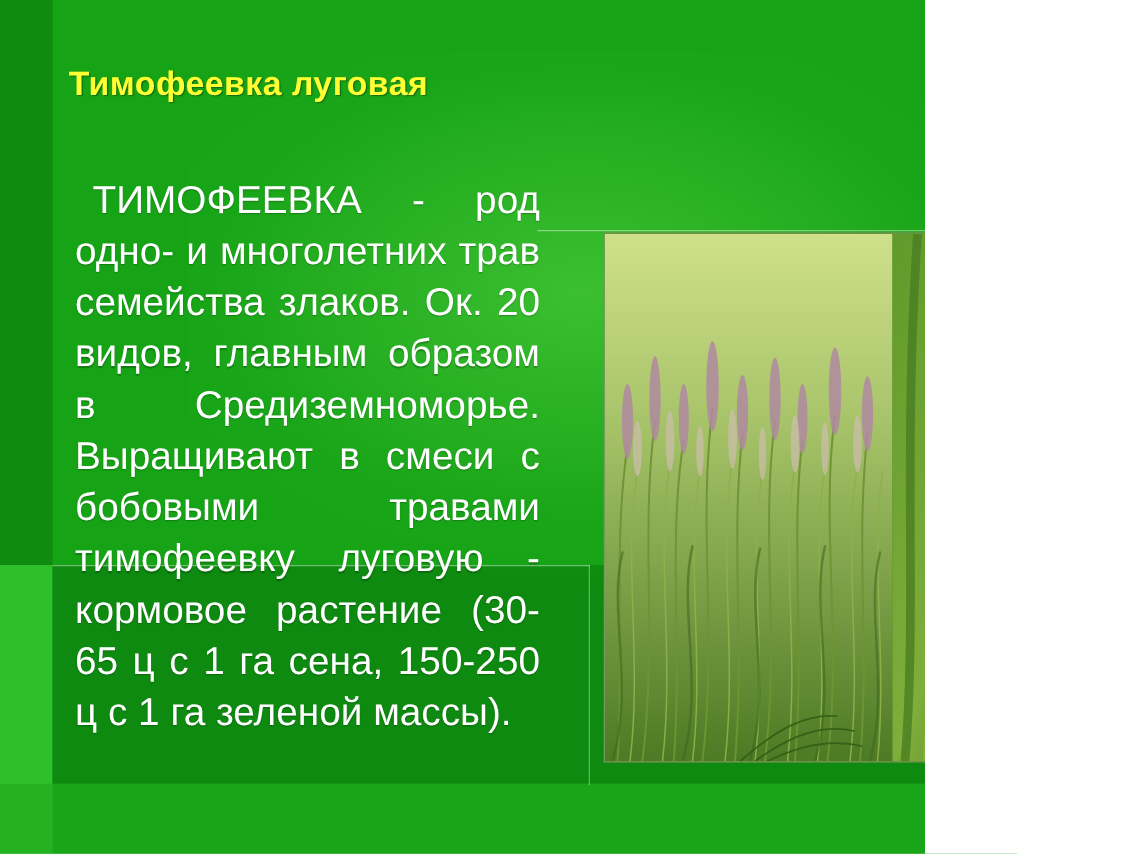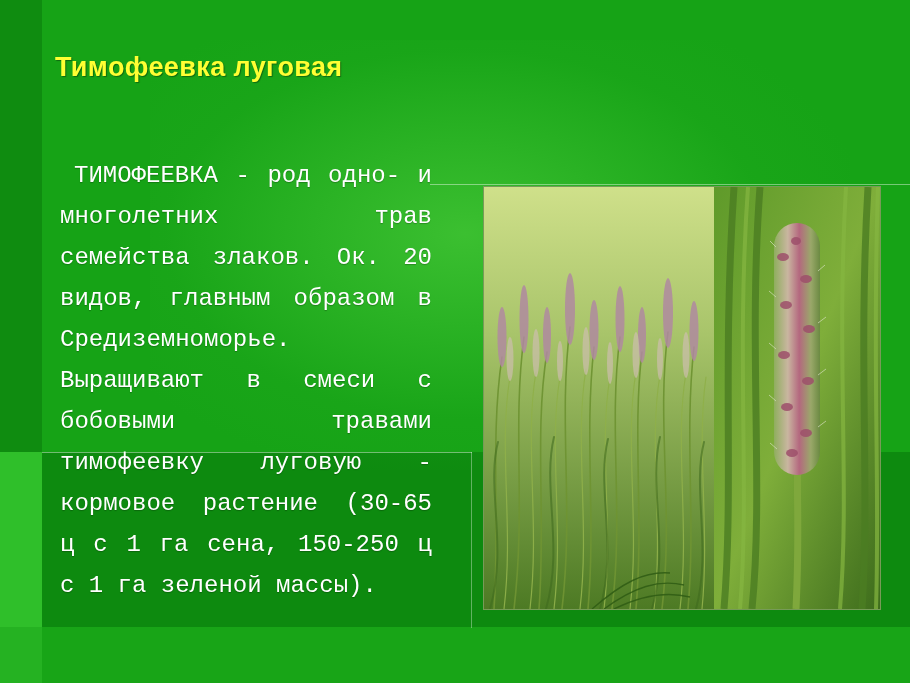--- a/index.html
+++ b/index.html
@@ -8,21 +8,21 @@
   }
   body {
     width: 910px;
     height: 683px;
     overflow: hidden;
     font-family: "Liberation Sans", sans-serif;
   }
 
   #slide {
     position: relative;
-    width: 910px;
+    width: 740px;
     height: 683px;
     background: #16a316;
     overflow: hidden;
   }
 
   
   .band-left-top {
     position: absolute;
     left: 0;
     top: 0;
@@ -98,29 +98,29 @@
     color: #ffff33;
     letter-spacing: 0.4px;
     text-shadow: 1px 1px 1px rgba(0,0,0,0.35);
     font-family: "Liberation Sans", sans-serif;
   }
 
   
   #body-text {
     position: absolute;
     left: 60px;
-    top: 155px;
+    top: 139px;
     width: 372px;
-    font-size: 24px;
+    font-size: 31px;
     line-height: 41px;
     color: #ffffff;
     text-align: justify;
     text-justify: inter-word;
     text-indent: 14px;
-    font-family: Liberation Mono, monospace;
+    font-family: Liberation Sans, sans-serif;
     text-shadow: 0 1px 1px rgba(0,0,0,0.25);
   }
 
   
   #photo {
     position: absolute;
     left: 483px;
     top: 186px;
     width: 396px;
     height: 422px;

